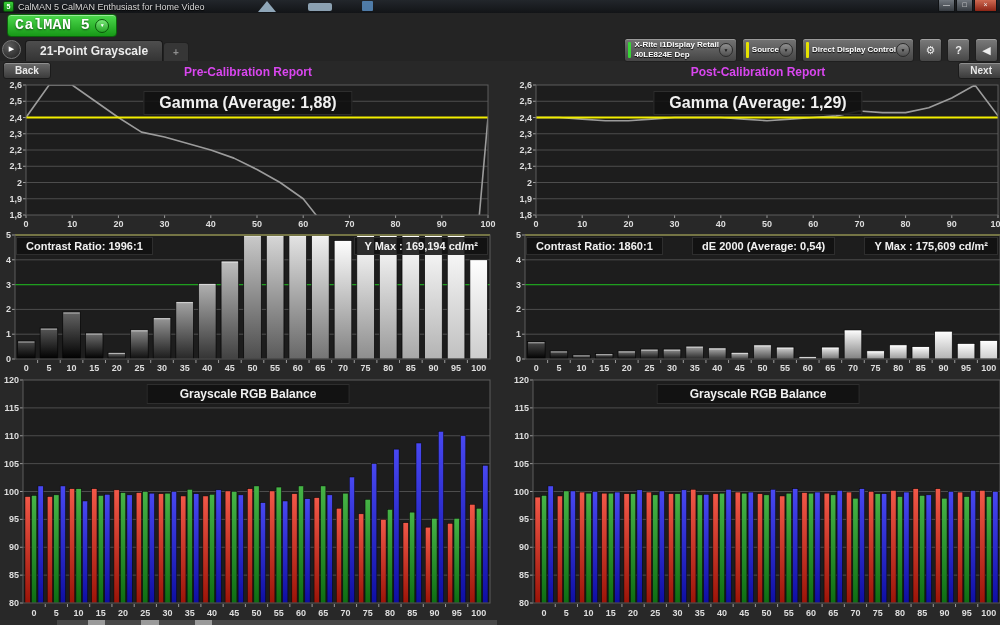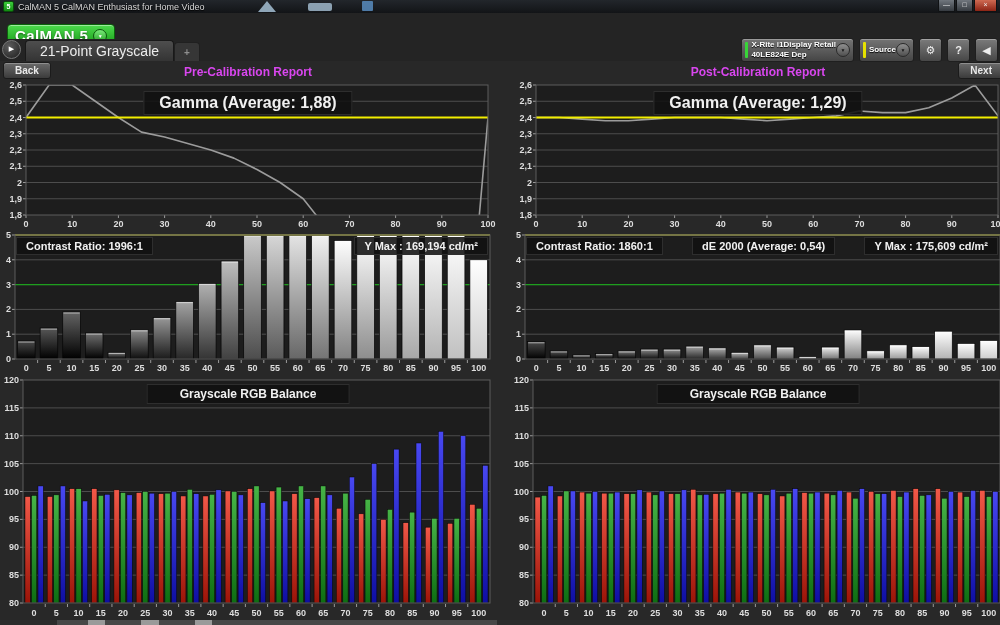--- a/index.html
+++ b/index.html
@@ -18,34 +18,34 @@
   .blob-rect{left:308px;width:24px;height:8px;top:3px;background:#a8c2d6;border-radius:2px;}
   .blob-sq{left:362px;width:11px;height:10px;background:#5d93c9;border-radius:1px;}
   .win-controls{position:absolute;right:3px;top:0;display:flex;}
   .win-btn{width:15px;height:11px;font-size:7px;color:#eee;text-align:center;line-height:10px;
            background:linear-gradient(#70767d,#363b41);border:1px solid #101214;border-top:none;
            border-radius:0 0 2px 2px;margin-left:1px;cursor:default;}
   .win-btn.close{width:21px;background:linear-gradient(#cf6a52,#8c2415);}
 
   
   .appbar{height:26px;background:#242424;position:relative;}
-  .logo{position:absolute;left:7px;top:11px;height:21px;display:flex;align-items:center;gap:5px;
+  .logo{position:absolute;left:7px;top:1px;height:21px;display:flex;align-items:center;gap:5px;
         background:linear-gradient(#4ddb4d,#179917);border:1px solid #0b640b;border-radius:4px;
-        padding:0 7px;box-shadow:inset 0 1px 0 rgba(255,255,255,.45);}
+        padding:0 7px;box-shadow:inset 0 1px 0 rgba(255,255,255,.45);font-family:Liberation Mono, monospace;}
   .logo-text{font-size:15px;font-weight:bold;color:#fff;letter-spacing:.4px;text-shadow:0 1px 2px rgba(0,0,0,.55);}
   .logo-caret{width:12px;height:12px;border-radius:50%;background:linear-gradient(#79e879,#27a527);
               border:1px solid #0a570a;color:#fff;font-size:5px;display:flex;align-items:center;justify-content:center;}
 
   
   .tabrow{height:22px;background:#242424;display:flex;align-items:flex-end;padding-left:2px;position:relative;}
   .play-btn{width:17px;height:17px;border-radius:50%;background:radial-gradient(circle at 35% 30%,#5c5c5c,#1f1f1f);
             border:1px solid #787878;color:#fff;font-size:7px;display:flex;align-items:center;justify-content:center;
             margin:0 4px 2px 0;align-self:center;}
   .tab{height:20px;background:linear-gradient(#4e4e4e,#343434);border:1px solid #191919;border-bottom:none;
-       border-radius:4px 4px 0 0;color:#ececec;font-size:14px;font-weight:normal;display:flex;align-items:center;
+       border-radius:4px 4px 0 0;color:#ececec;font-size:12px;font-weight:bold;display:flex;align-items:center;
        padding:0 14px;}
   .tab-add{height:18px;background:#363636;border:1px solid #202020;border-bottom:none;border-radius:4px 4px 0 0;
            color:#8f8f8f;font-size:10px;font-weight:bold;display:flex;align-items:center;padding:0 9px;}
   .toolbar{margin-left:auto;display:flex;gap:5px;align-items:flex-end;padding:0 2px 0 0;align-self:center;}
   .dd{height:22px;background:linear-gradient(#747474,#454545);border:1px solid #1f1f1f;border-radius:3px;
       display:flex;align-items:center;position:relative;padding:0 17px 0 9px;
       box-shadow:inset 0 1px 0 rgba(255,255,255,.28);}
   .dd .indicator{position:absolute;left:3px;top:3px;bottom:3px;width:3px;border-radius:1px;}
   .dd-label{font-size:8px;font-weight:bold;color:#fff;line-height:1.2;text-shadow:0 1px 1px #000;white-space:nowrap;}
   .dd .caret, .logo .caret-glyph{font-size:5px;}
@@ -120,20 +120,25 @@
       <span class="indicator" style="background: rgb(56, 212, 56);"></span>
       <span class="dd-label">
         <span>X-Rite i1Display Retail</span><br>
         <span>40LE824E Dep</span>
       </span>
       <span class="caret">▼</span>
     </div>
     <div class="dd">
       <span class="indicator" style="background: rgb(230, 226, 0);"></span>
       <span class="dd-label">Source</span>
+      <span class="caret">▼</span>
+    </div>
+    <div class="dd">
+      <span class="indicator" style="background: rgb(230, 226, 0);"></span>
+      <span class="dd-label">Direct Display Control</span>
       <span class="caret">▼</span>
     </div>
     <div class="tool-btn">⚙</div>
     <div class="tool-btn">?</div>
     <div class="tool-btn">◀</div>
   </div>
 </div>
 
 <div class="panels">
 

